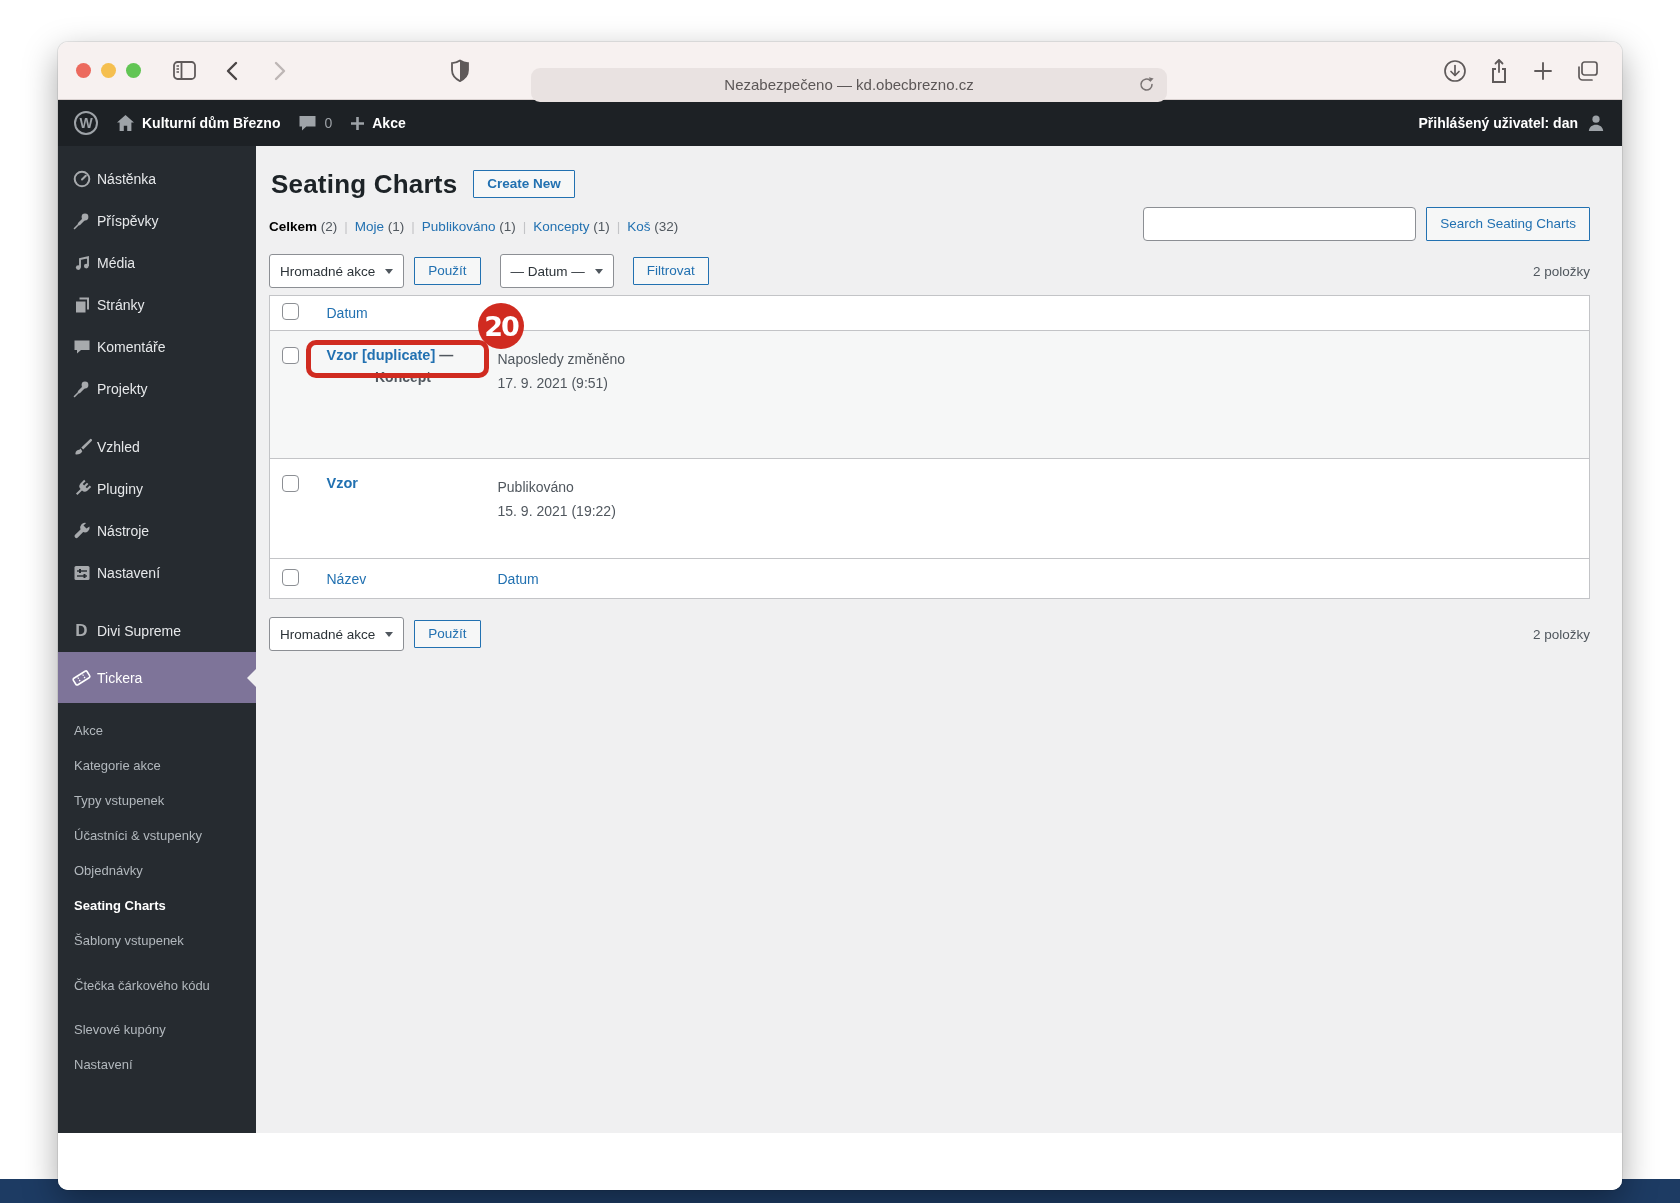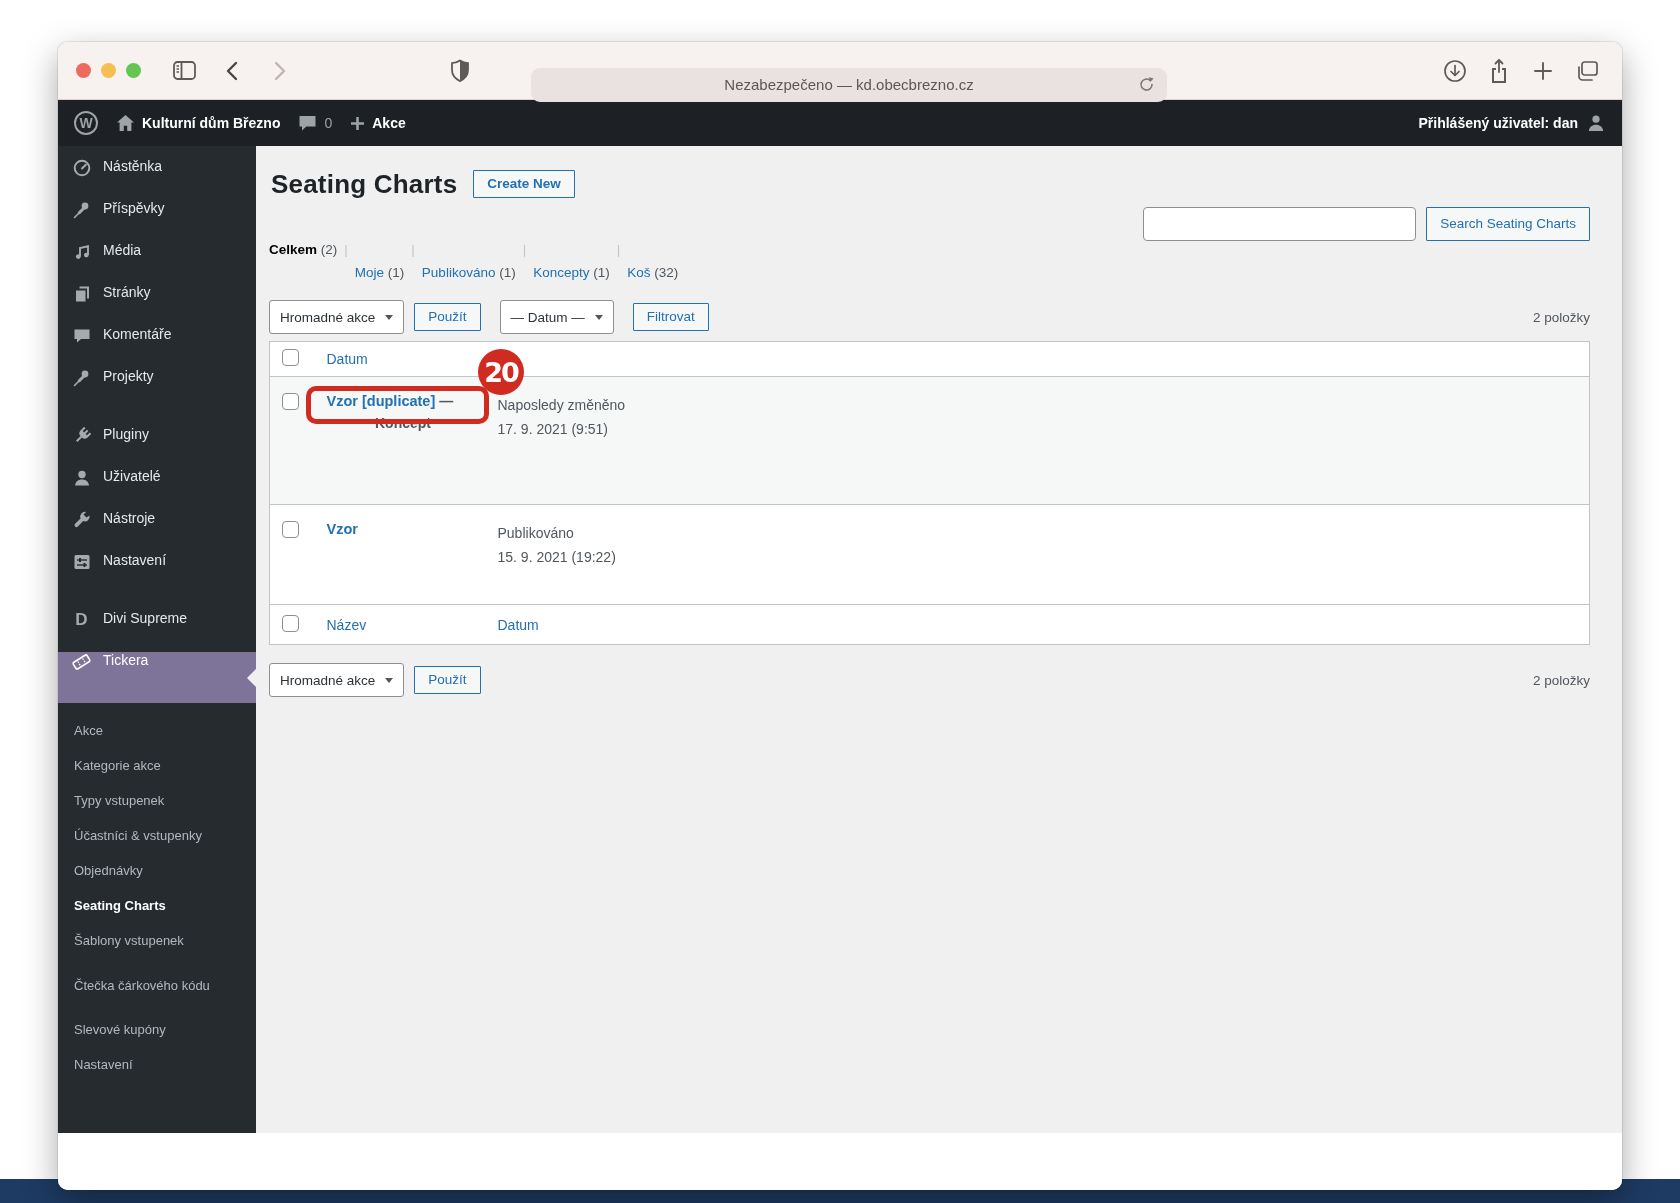--- a/index.html
+++ b/index.html
@@ -30,38 +30,38 @@
   .wp-logo { width:24px; height:24px; border:2px solid #9ea3a8; border-radius:50%; color:#9ea3a8; font-weight:700; font-size:14px; display:flex; align-items:center; justify-content:center; }
   .ab-count { color:#9ea3a8; }
   .ab-right { margin-left:auto; display:flex; align-items:center; gap:8px; }
 
   
   .main-row { display:flex; height:987px; flex:none; background:#f0f0f1; }
   .white-filler { flex:1; background:#ffffff; }
 
   
   .sidebar { width:198px; flex:none; background:#262b30; padding-top:12px; color:#e6e8ea; font-size:14px; }
-  .menu-item { display:flex; height:42px; padding-left:13px; gap:11px; position:relative; }
+  .menu-item { display:flex; align-items:center; height:42px; padding-left:13px; gap:5px; position:relative; }
   .menu-item .mi-icon { width:21px; display:flex; justify-content:center; }
   .menu-gap { height:16px; }
   .menu-item.current { background:#7e7499; color:#ffffff; height:51px; }
   .menu-item.current .arrow { position:absolute; right:0; top:50%; margin-top:-9px; width:0; height:0;
       border-top:9px solid transparent; border-bottom:9px solid transparent; border-right:9px solid #f0f0f1; }
   .submenu { padding:10px 8px 0 16px; font-size:13px; color:#b2b8bd; }
   .submenu-item { min-height:35px; display:flex; align-items:center; line-height:19px; }
   .submenu-item.current { color:#ffffff; font-weight:700; }
 
   
   .content { flex:1; background:#f0f0f1; padding:0 32px 0 13px; position:relative; color:#3c434a; }
   .title-row { display:flex; align-items:center; gap:16px; margin:22px 0 0 2px; height:32px; }
   h1.page-title { font-size:26px; font-weight:600; color:#1d2327; letter-spacing:.2px; }
   .btn { background:#f6f7f7; border:1px solid #2271b1; color:#2271b1; border-radius:1px; font-size:13.5px;
          padding:6px 13px; cursor:pointer; font-family:inherit; line-height:1.1; }
   .subsub { margin-top:19px; font-size:13.5px; color:#646970; display:flex; align-items:center; gap:7px; }
-  .subsub a { color:#2271b1; text-decoration:none;margin-top:46px; }
+  .subsub a { color:#2271b1; text-decoration:none; }
   .subsub .current-filter { color:#000; font-weight:700; }
   .subsub .count { color:#50575e; font-weight:400; }
   .subsub .sep { color:#c3c4c7; }
 
   .search-box { position:absolute; top:61px; right:32px; display:flex; gap:10px; }
   .search-input { width:273px; height:34px; border:1px solid #8c8f94; border-radius:4px; background:#fff; padding:0 8px; font-size:14px; font-family:inherit; }
 
   .bulk-row { margin-top:20px; display:flex; align-items:center; gap:10px; }
   .fake-select { height:34px; background:#fff; border:1px solid #8c8f94; border-radius:3px; color:#2c3338;
                  font-size:13.5px; display:flex; align-items:center; gap:10px; padding:0 10px 0 10px; cursor:pointer; }
@@ -268,39 +268,39 @@
           <circle cx="13" cy="6" r="3.4" fill="#a7aaad"></circle>
           <line x1="12" y1="8" x2="7.3" y2="12.7" stroke="#a7aaad" stroke-width="3" stroke-linecap="round"></line>
           <line x1="7" y1="13" x2="2.5" y2="17.5" stroke="#a7aaad" stroke-width="1.6" stroke-linecap="round"></line>
         </svg>
           </span>
         <span>Projekty</span>
       </div>
 
       <div class="menu-gap"></div>
 
+      <div class="menu-item">
+        <span class="mi-icon">
+            <svg class="icon" width="20" height="20" viewBox="0 0 20 20">
+          <path d="M18 2.2 9.3 10.6l1.9 1.9 8.5-8.4a1.35 1.35 0 0 0-1.9-1.9z" fill="#a7aaad"></path>
+          <path d="M8.6 11.5 7.3 12.7c-2 .1-3.6 1-3.9 3.8-.1.6.4 1.1 1 1.1 2.8 0 4.8-.9 5.9-3.3z" fill="#a7aaad"></path>
+        </svg>
+          </span>
+        <span>Vzhled</span>
+      </div>
 
       <div class="menu-item">
         <span class="mi-icon">
             <svg class="icon" width="20" height="20" viewBox="0 0 20 20">
           <path d="M7 2v4h2V2h2v4h2V2h2v5.5A4 4 0 0 1 11 11v6.5H9V11a4 4 0 0 1-4-3.5V2z" fill="#a7aaad" transform="rotate(45 10 10)"></path>
         </svg>
           </span>
         <span>Pluginy</span>
       </div>
 
-      <div class="menu-item">
-        <span class="mi-icon">
-            <svg class="icon" width="20" height="20" viewBox="0 0 20 20">
-          <circle cx="10" cy="6.5" r="3.7" fill="#a7aaad"></circle>
-          <path d="M3 17.5c.5-4 3.3-6 7-6s6.5 2 7 6z" fill="#a7aaad"></path>
-        </svg>
-          </span>
-        <span>Uživatelé</span>
-      </div>
 
       <div class="menu-item">
         <span class="mi-icon">
             <svg class="icon" width="20" height="20" viewBox="0 0 20 20">
           <path d="M17.5 5.5a4.8 4.8 0 0 1-6.3 5.6l-5.4 5.4a1.9 1.9 0 0 1-2.7-2.7l5.4-5.4A4.8 4.8 0 0 1 14.1 2l-2.6 2.6 3 3z" fill="#a7aaad"></path>
         </svg>
           </span>
         <span>Nástroje</span>
       </div>
 

